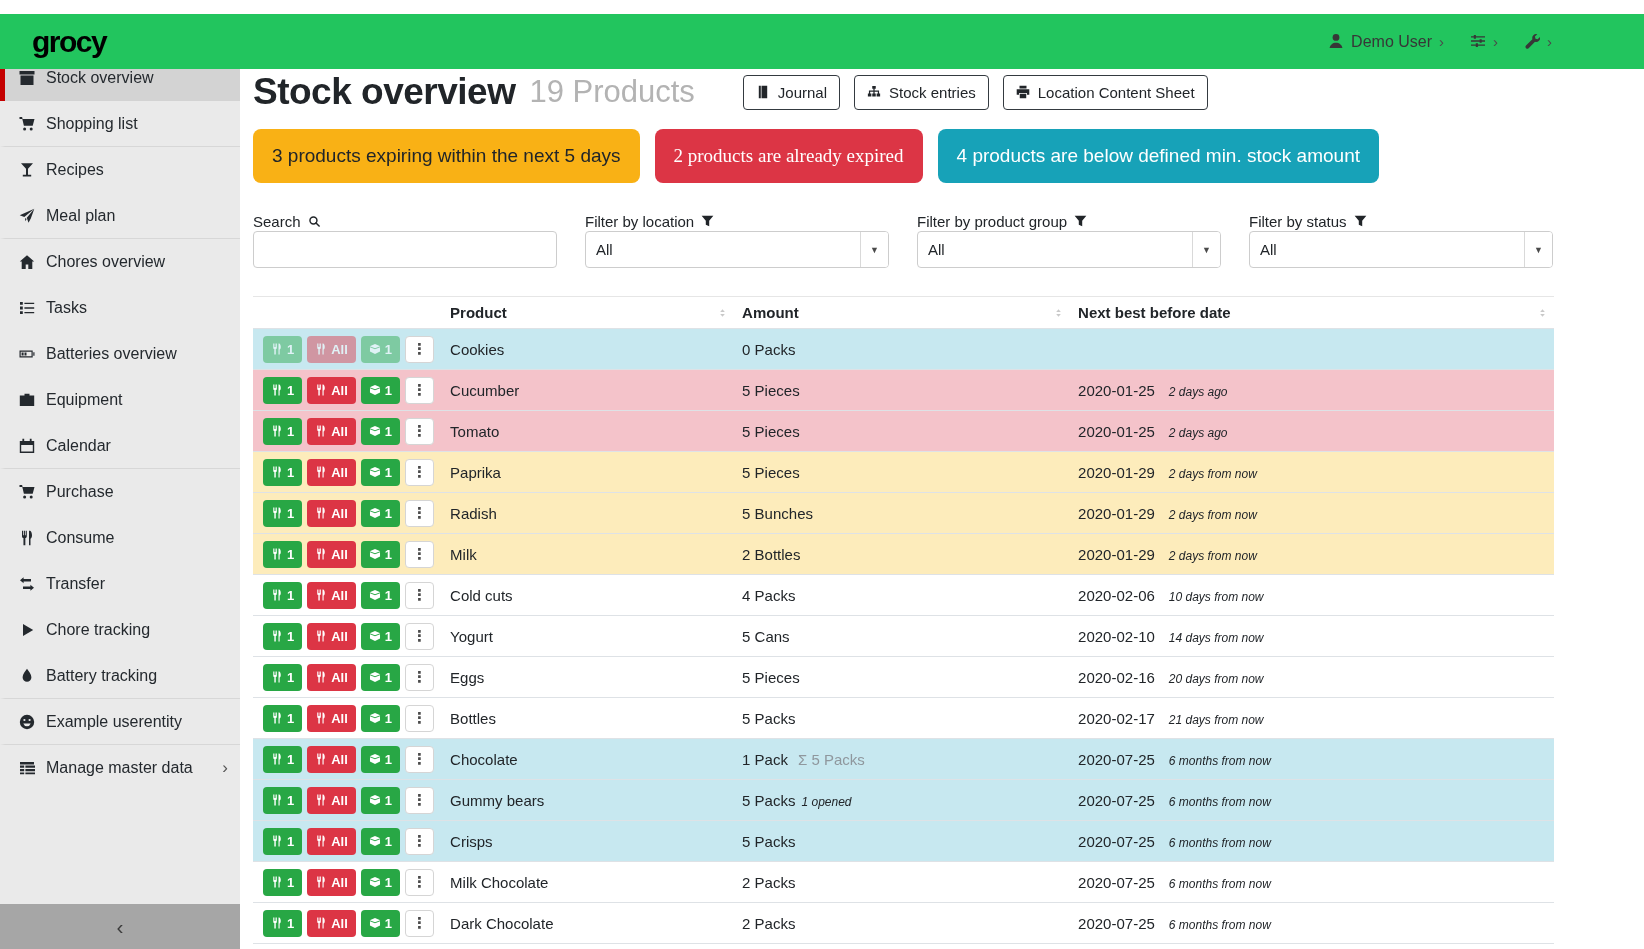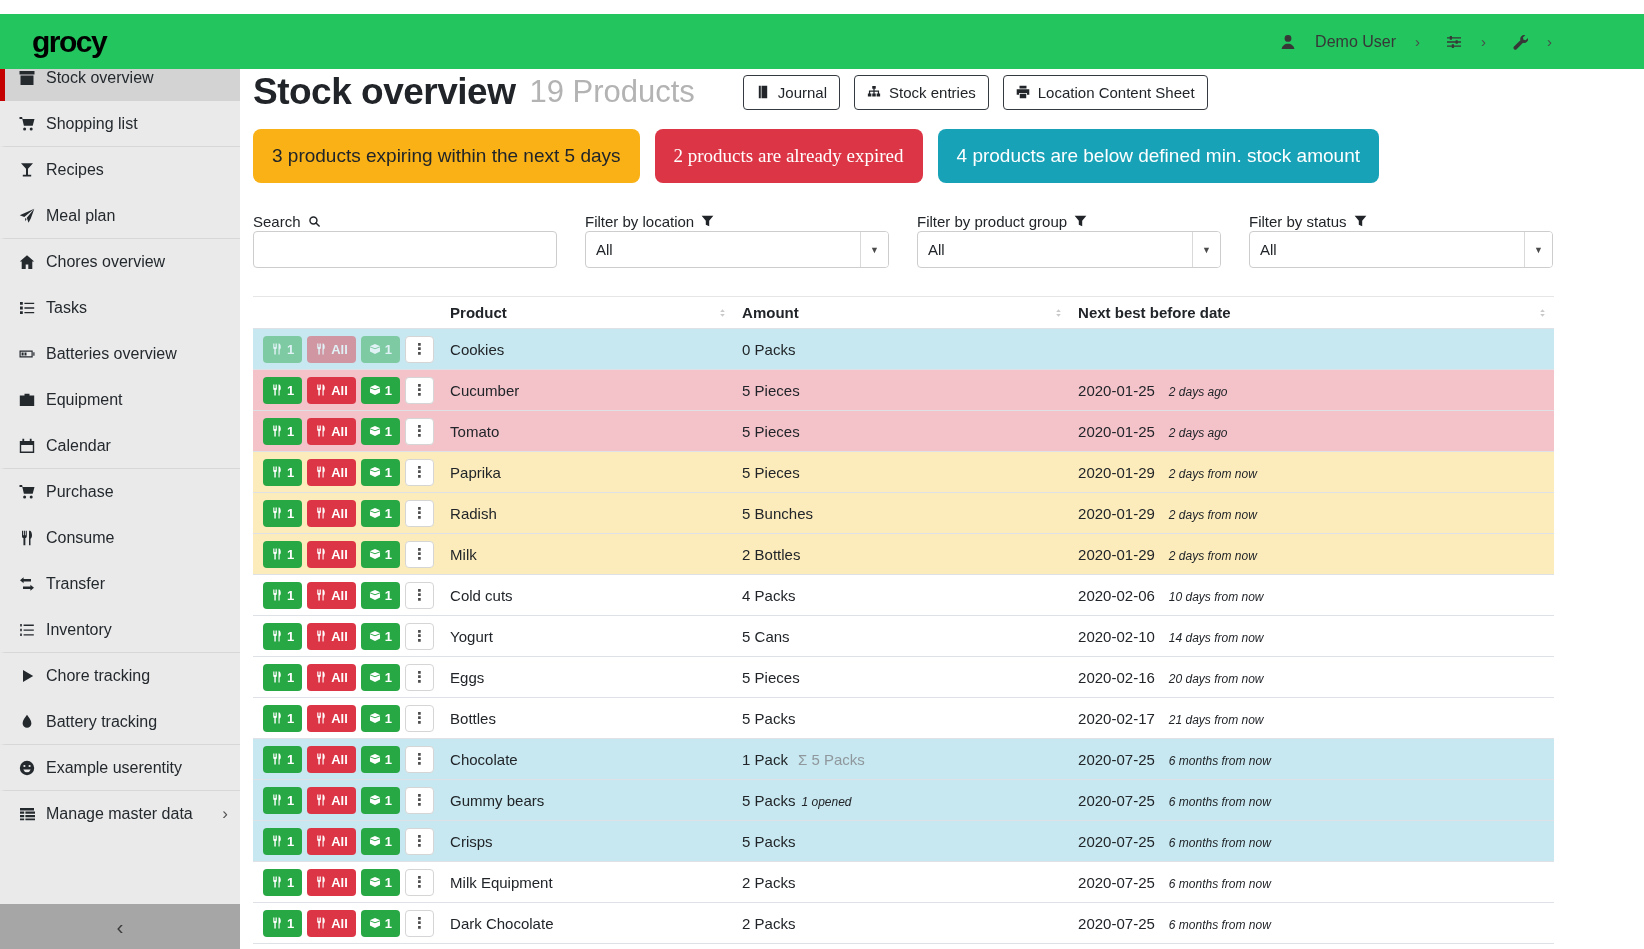--- a/index.html
+++ b/index.html
@@ -11,21 +11,21 @@
   .icon svg{width:16px;height:16px;display:block;}
 
   
   .topbar{
     position:absolute;top:14px;left:0;right:0;height:55px;background:#22c55e;
     display:flex;align-items:center;justify-content:space-between;
     padding:0 92px 0 32px;box-sizing:border-box;z-index:5;
   }
   .logo{font-size:30px;font-weight:700;color:#000;letter-spacing:-1.5px;cursor:pointer;}
   .topbar-right{display:flex;align-items:center;gap:26px;}
-  .topbar-group{display:flex;align-items:center;gap:19px;color:#373737;font-size:16px;cursor:pointer;}
+  .topbar-group{display:flex;align-items:flex-start;gap:7px;color:#373737;font-size:16px;cursor:pointer;}
   .topbar-group .icon{color:#373737;}
   .chev{font-size:15px;color:#4a4a4a;}
 
   
   .sidebar{position:absolute;top:55px;left:0;width:240px;bottom:0;background:#eaeaea;z-index:4;}
   .side-item{
     display:flex;align-items:center;gap:10px;height:46px;
     padding:0 12px 0 12px;font-size:16px;color:#24292e;cursor:pointer;
     border-left:5px solid transparent;box-sizing:border-box;
   }
@@ -232,28 +232,20 @@
         </span>
         <span class="side-label">Consume</span>
       </div>
       <div class="side-item">
         <span class="icon">
           <svg viewBox="0 0 16 16" aria-hidden="true">
             <path fill="currentColor" d="M4.6 1.2L1 4.2l3.6 3V5.4H12V3H4.6zM11.4 8.8l3.6 3-3.6 3v-1.8H4v-2.4h7.4z"></path>
           </svg>
         </span>
         <span class="side-label">Transfer</span>
-      </div>
-      <div class="side-item group-end">
-        <span class="icon">
-          <svg viewBox="0 0 16 16" aria-hidden="true">
-            <path fill="currentColor" d="M1.2 2h1.6v2.4H1.2zM1.2 6.8h1.6v2.4H1.2zM1.2 11.6h1.6V14H1.2zM4.6 2.6h10.2V4H4.6zM4.6 7.4h10.2v1.4H4.6zM4.6 12.2h10.2v1.4H4.6z"></path>
-          </svg>
-        </span>
-        <span class="side-label">Inventory</span>
       </div>
       <div class="side-item">
         <span class="icon">
           <svg viewBox="0 0 16 16" aria-hidden="true">
             <path fill="currentColor" d="M4 2l10.2 6L4 14z"></path>
           </svg>
         </span>
         <span class="side-label">Chore tracking</span>
       </div>
       <div class="side-item group-end">
@@ -894,21 +886,21 @@
                 <span class="icon">
                   <svg viewBox="0 0 16 16" aria-hidden="true">
                     <path fill="currentColor" d="M8 1.4L1 4.2l7 2.8 7-2.8zM1.3 5.7L8 8.4l6.7-2.7v5.6L8 14.6l-6.7-3.3z"></path>
                   </svg>
                 </span>
                 <span>1</span>
               </button>
               <button class="rbtn more">⋮</button>
             </div>
           </td>
-          <td>Milk Equipment</td>
+          <td>Milk Chocolate</td>
           <td><span>2 Packs</span></td>
           <td><span>2020-07-25</span><span class="date-note">6 months from now</span></td>
         </tr>
         <tr>
           <td class="col-actions">
             <div class="row-btns">
               <button class="rbtn" style="background: rgb(40, 167, 69);">
                 <span class="icon">
                   <svg viewBox="0 0 16 16" aria-hidden="true">
                     <path fill="currentColor" d="M3 .8h1.1v4.4h.75V.8h1.1v4.4h.75V.8h1.1v5.4c0 .9-.6 1.7-1.45 1.9V15.2H4.45V8.1C3.6 7.9 3 7.1 3 6.2zM11.1.8c1 .5 1.9 2.3 1.9 4.4 0 1.7-.6 3.1-1.5 3.5v6.5H10V.8z"></path>

